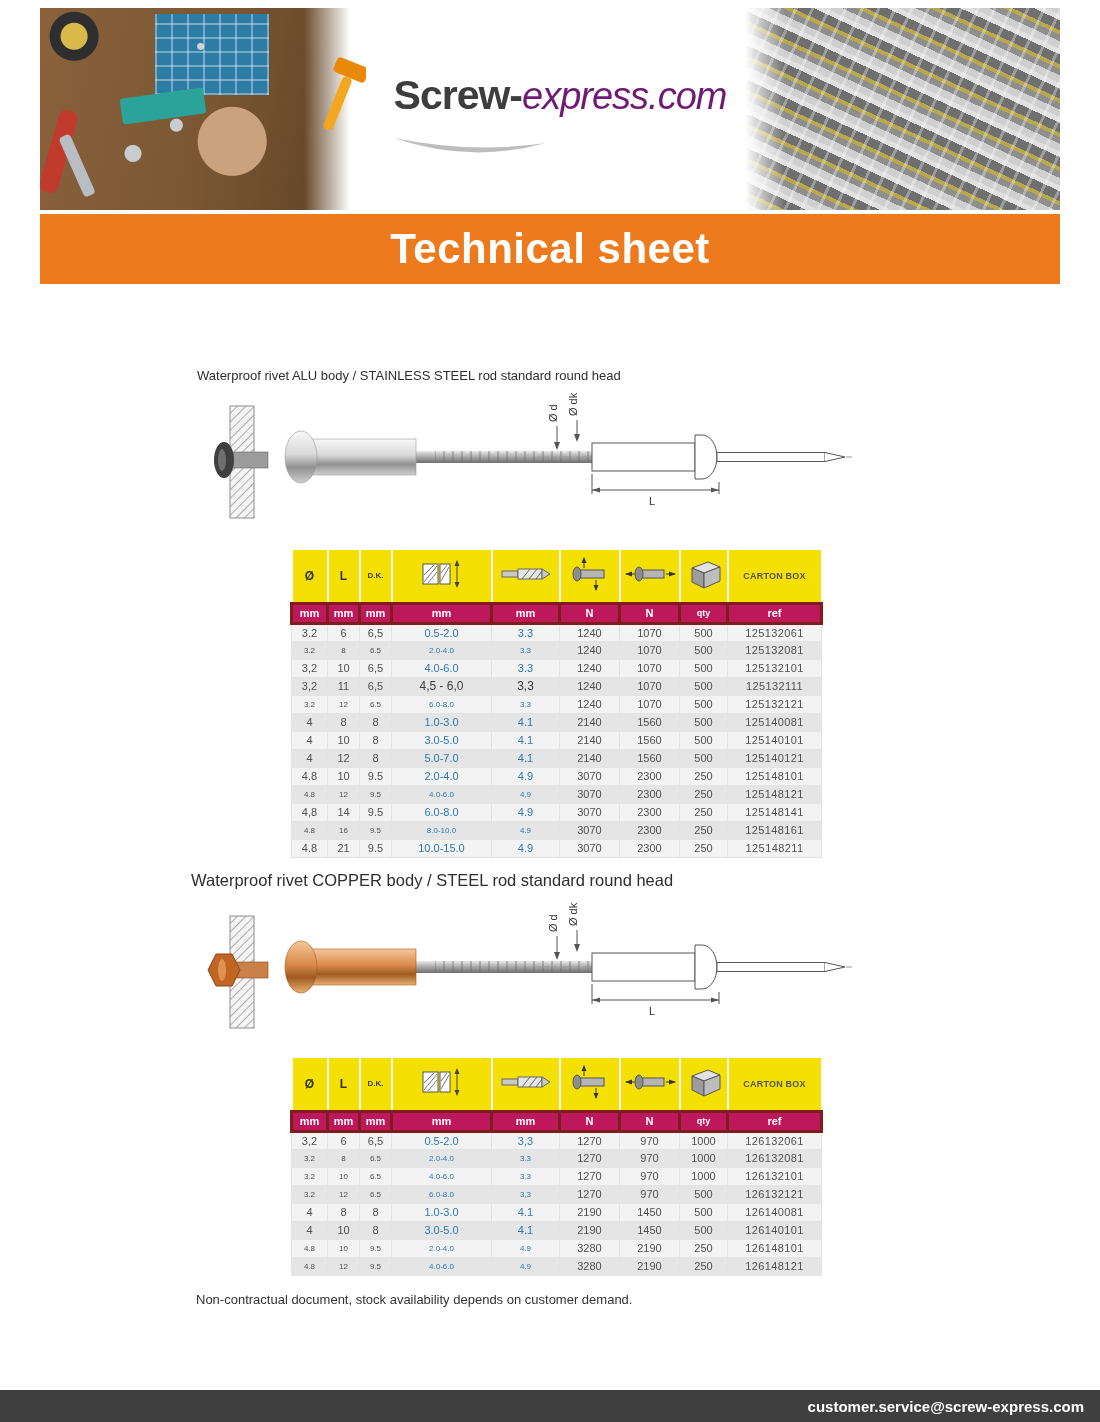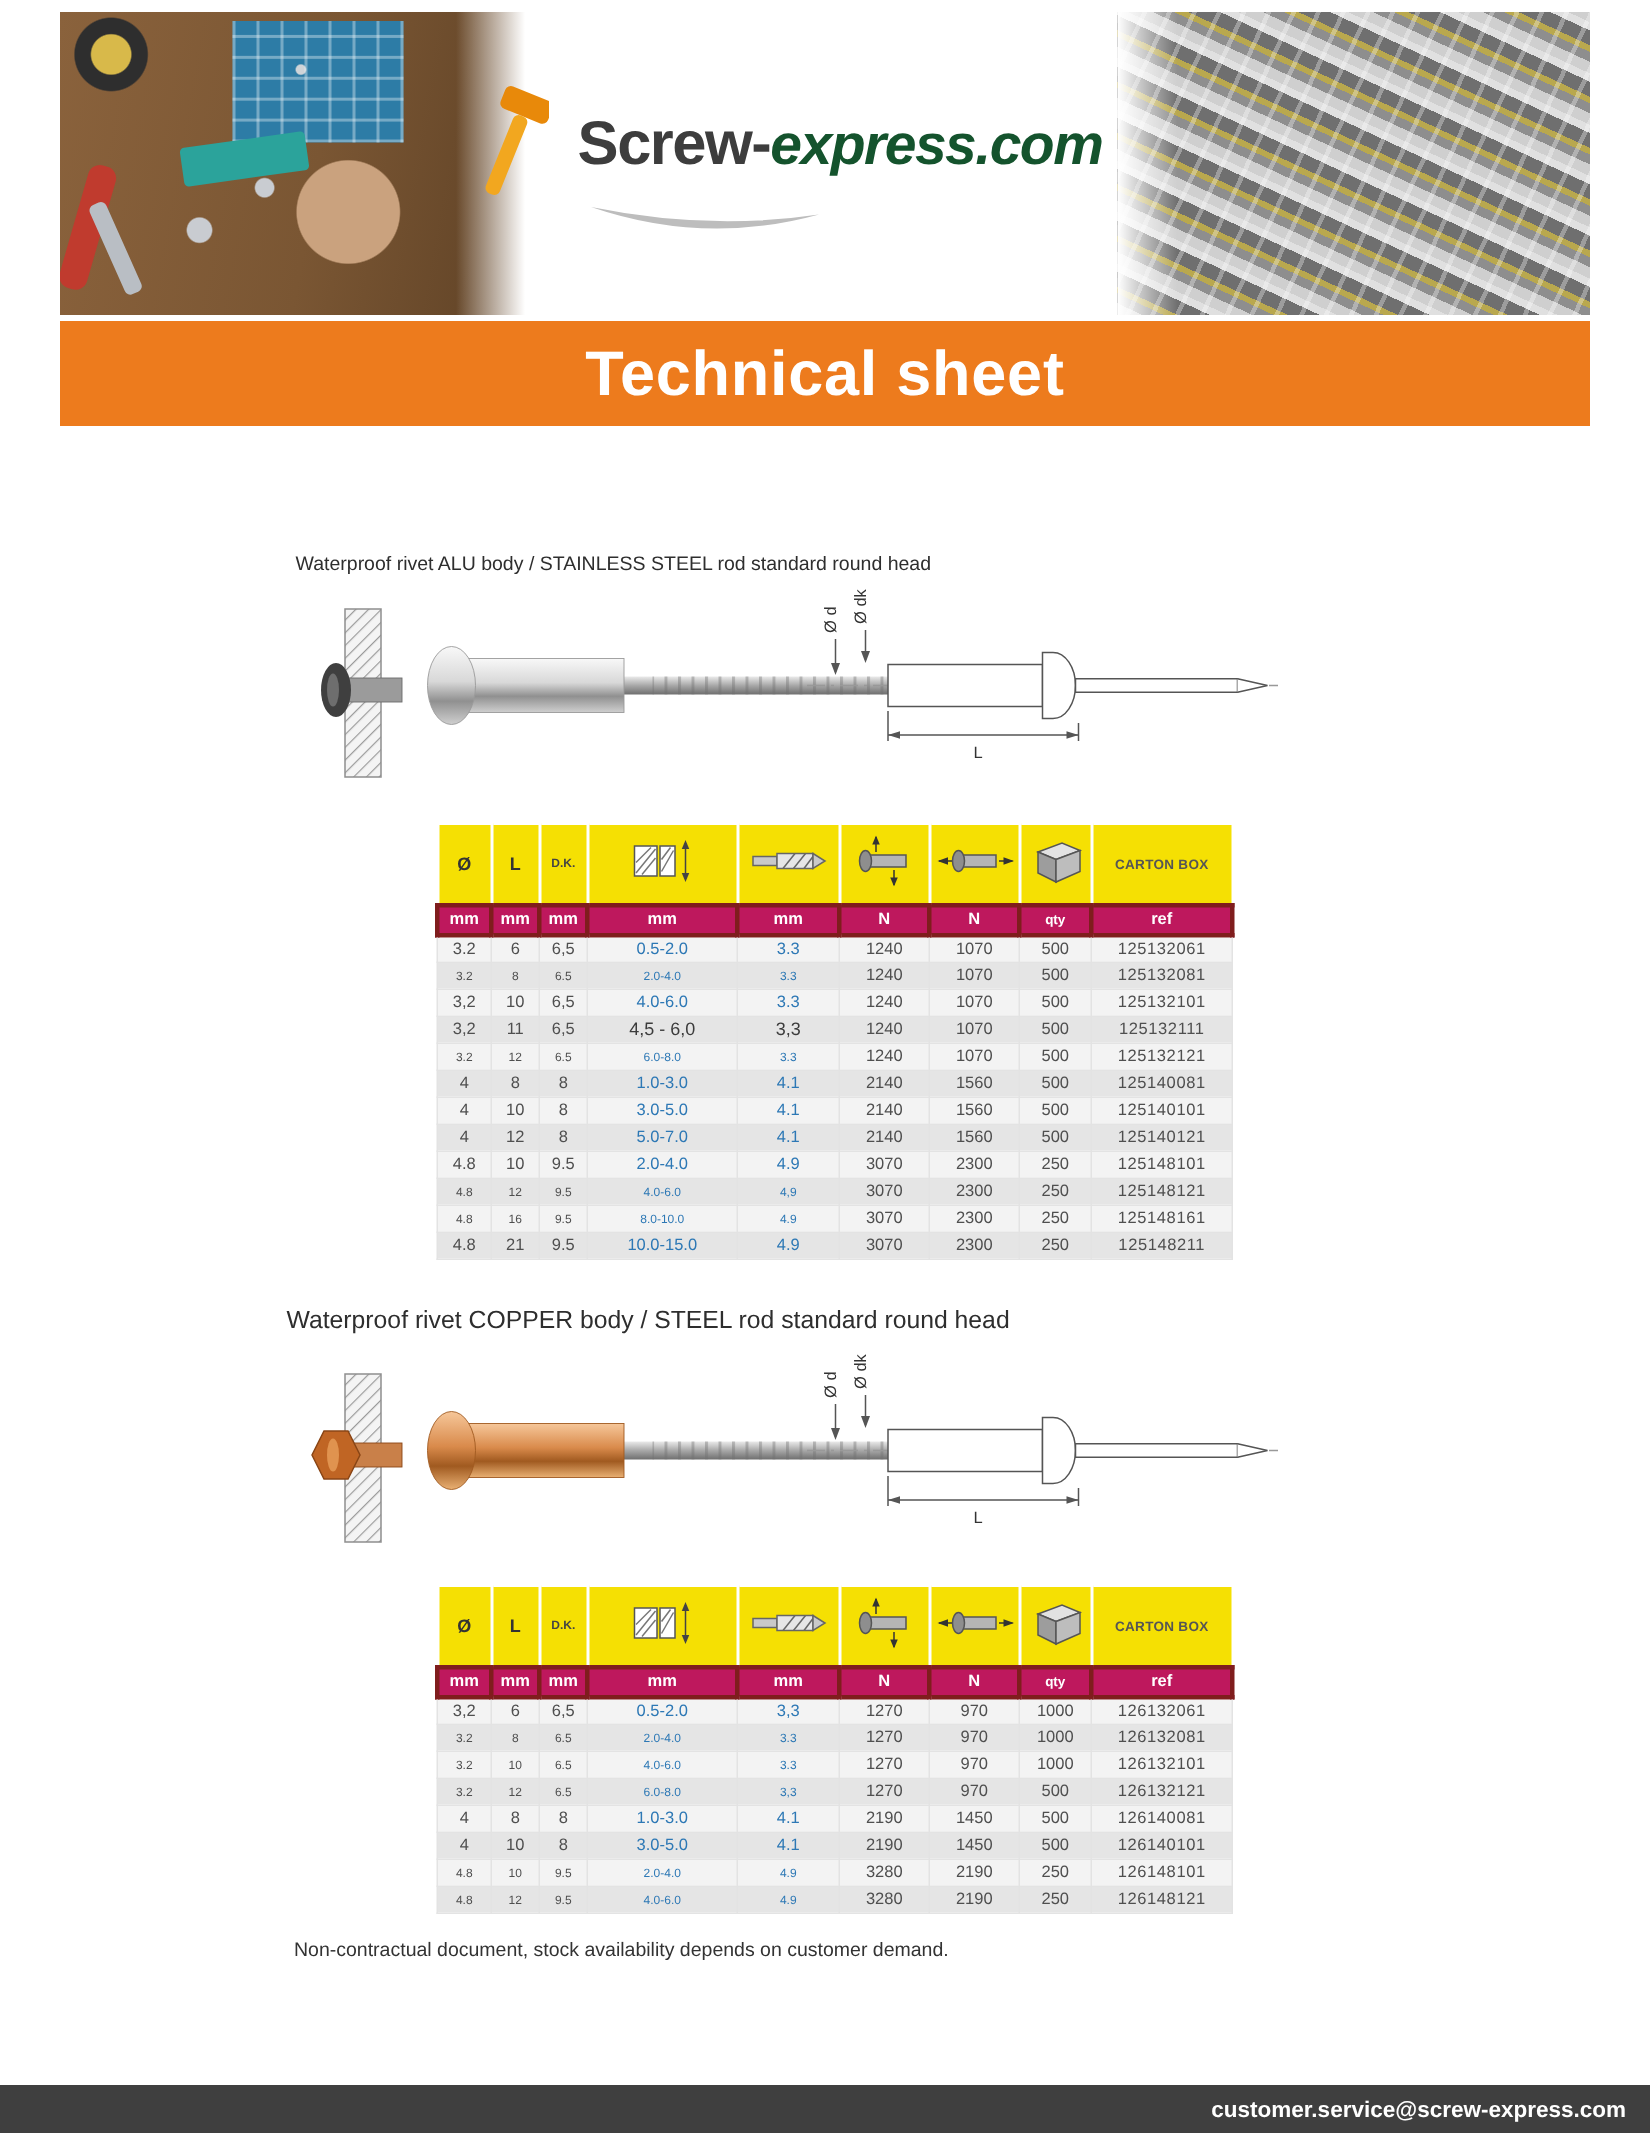--- a/index.html
+++ b/index.html
@@ -28,21 +28,21 @@
   .photo-right{left:745px;width:315px;
     background:
       repeating-linear-gradient(115deg, rgba(255,255,255,.32) 0 3px, transparent 3px 15px),
       repeating-linear-gradient(25deg, #cfcfcf 0 7px, #8e8e8e 7px 13px, #b9a84e 13px 17px, #6f6f6f 17px 26px, #e0e0e0 26px 31px);}
   .photo-right::before{content:"";position:absolute;left:0;top:0;width:40px;height:100%;
     background:linear-gradient(90deg,#ffffff,transparent)}
 
   
   .logo{position:absolute;left:360px;top:72px;width:400px;text-align:center;white-space:nowrap}
   .logo-1{font-size:41px;font-weight:bold;color:#3d3d3d;letter-spacing:-1px}
-  .logo-2{font-size:38px;font-weight:bold;font-style:italic;color:#14532d;letter-spacing:-1px}
+  .logo-2{font-size:38px;font-weight:normal;font-style:italic;color:#701a75;letter-spacing:-1px}
   .swoosh{position:absolute;left:30px;top:62px}
   .hammer{position:absolute;left:316px;top:52px;width:50px;height:86px}
 
   
   .orange-bar{position:absolute;left:40px;top:214px;width:1020px;height:70px;background:#ED7B1D;
     display:flex;align-items:center;justify-content:center}
   .orange-bar span{color:#fff;font-size:42px;font-weight:bold;letter-spacing:.5px}
 
   
   .sec-title-1{position:absolute;left:197px;top:368px;font-size:13px;color:#2e2e2e}
@@ -356,20 +356,31 @@
           <td class="col0">4.8</td>
           <td class="col1">12</td>
           <td class="col2">9.5</td>
           <td class="col3">4.0-6.0</td>
           <td class="col4">4,9</td>
           <td class="col5">3070</td>
           <td class="col6">2300</td>
           <td class="col7">250</td>
           <td class="col8">125148121</td>
         </tr>
+        <tr class="">
+          <td class="col0">4,8</td>
+          <td class="col1">14</td>
+          <td class="col2">9.5</td>
+          <td class="col3">6.0-8.0</td>
+          <td class="col4">4.9</td>
+          <td class="col5">3070</td>
+          <td class="col6">2300</td>
+          <td class="col7">250</td>
+          <td class="col8">125148141</td>
+        </tr>
         <tr class="sm">
           <td class="col0">4.8</td>
           <td class="col1">16</td>
           <td class="col2">9.5</td>
           <td class="col3">8.0-10.0</td>
           <td class="col4">4.9</td>
           <td class="col5">3070</td>
           <td class="col6">2300</td>
           <td class="col7">250</td>
           <td class="col8">125148161</td>

